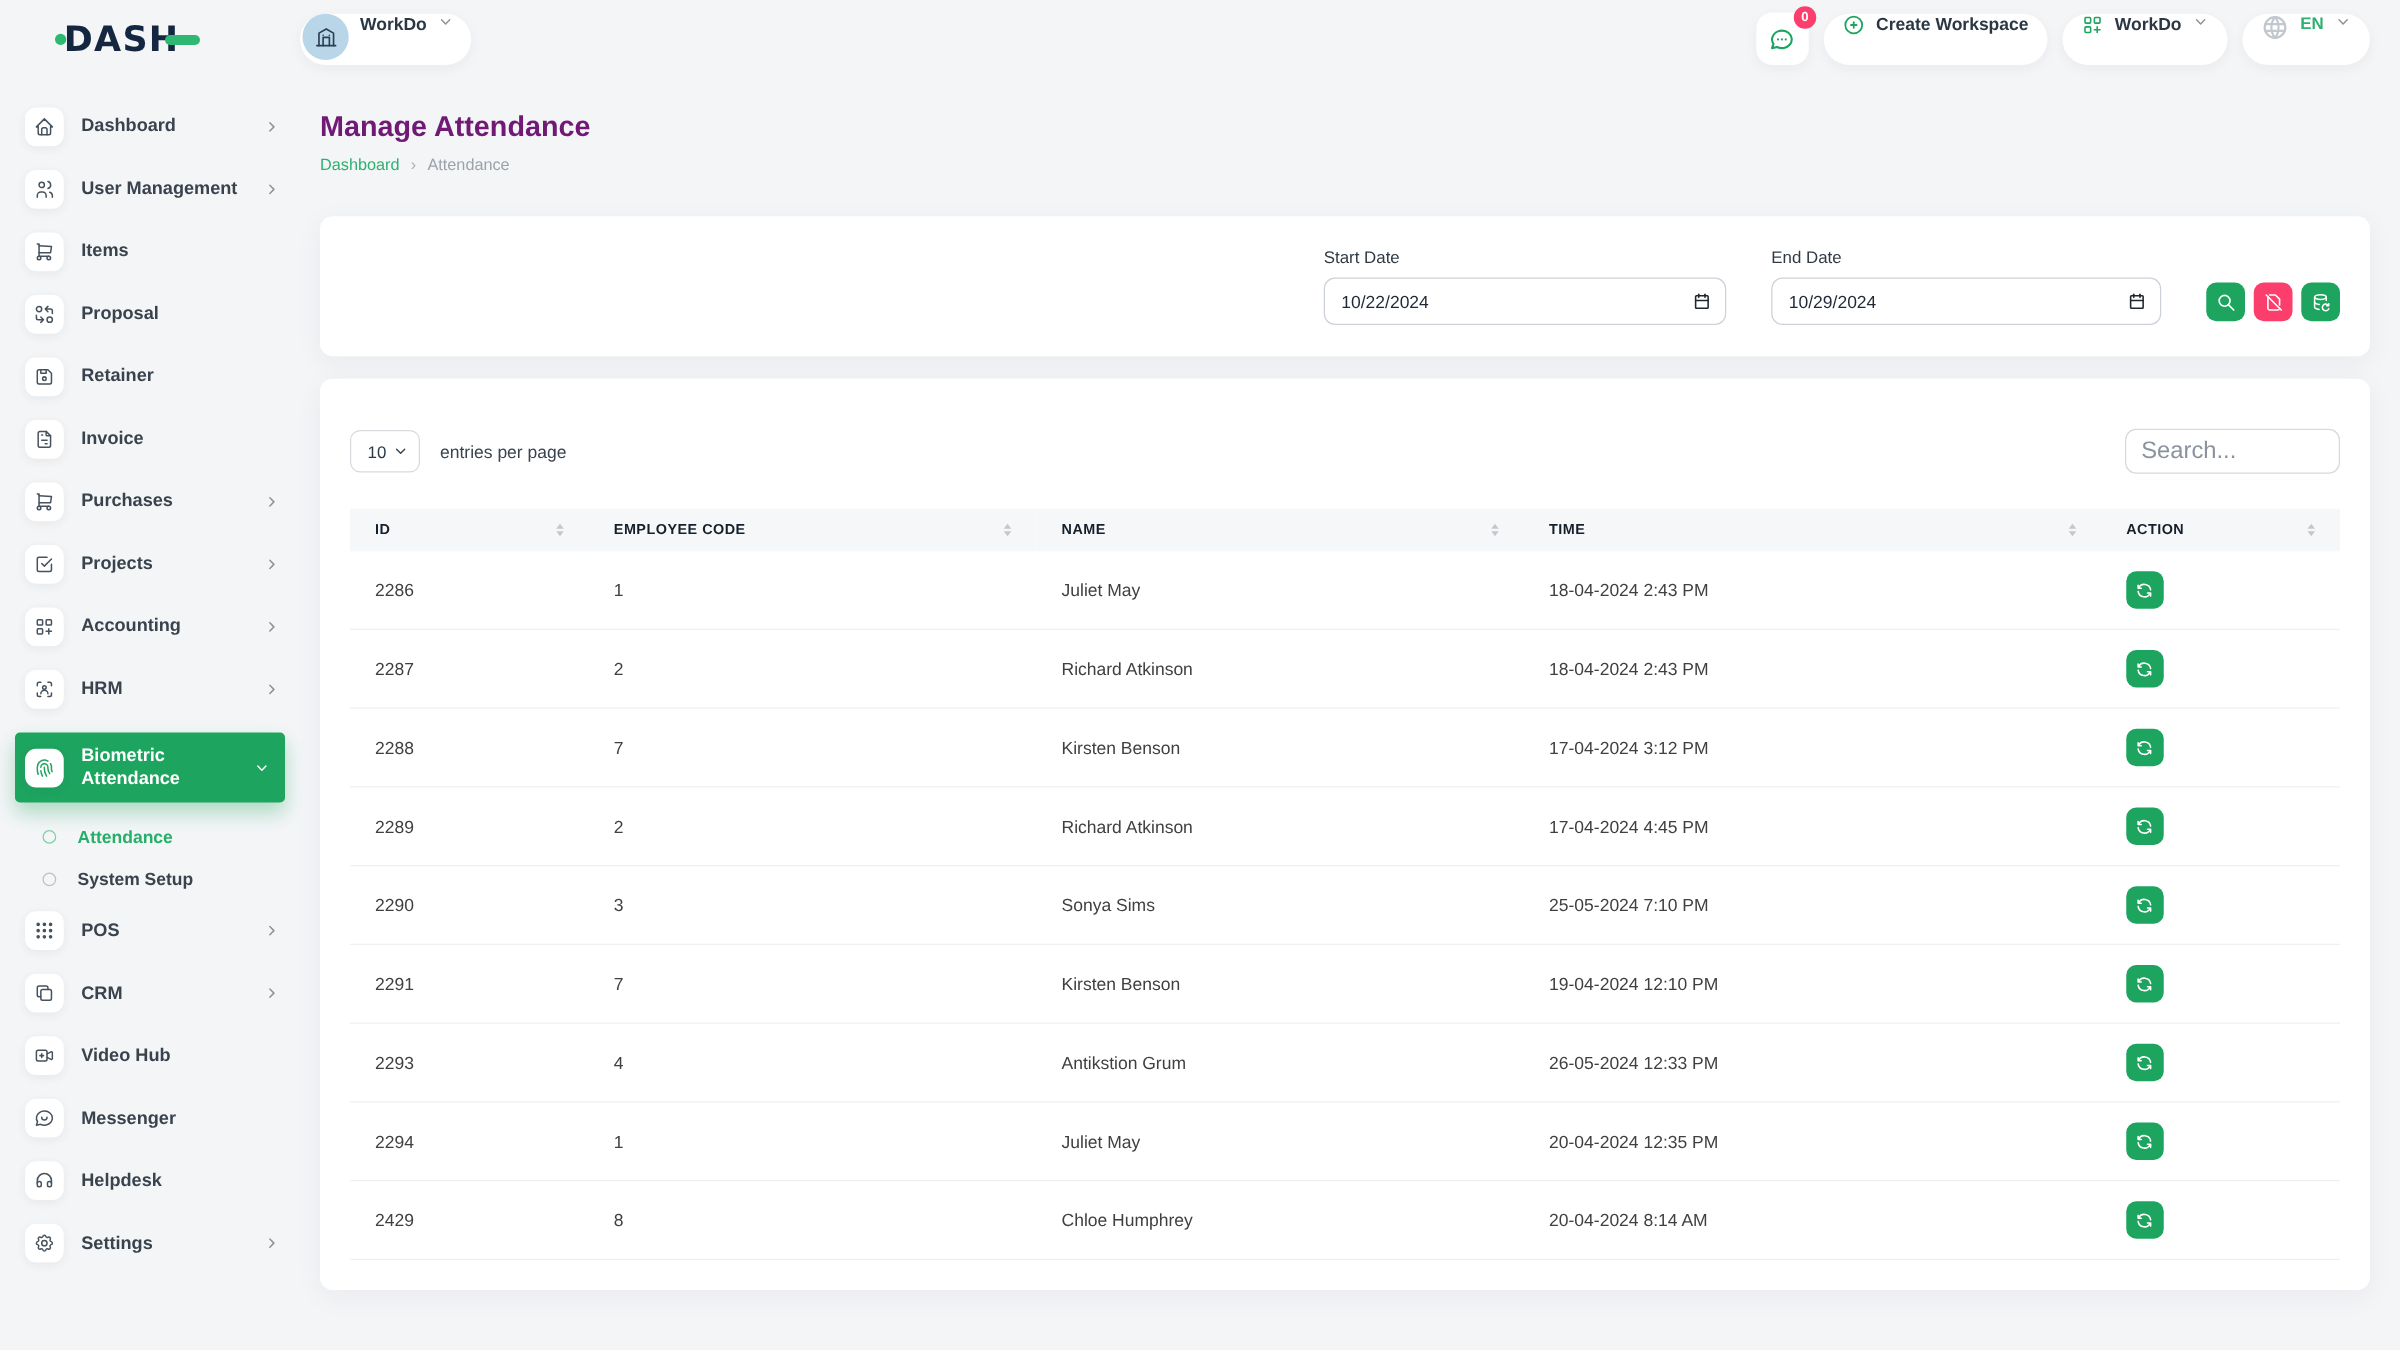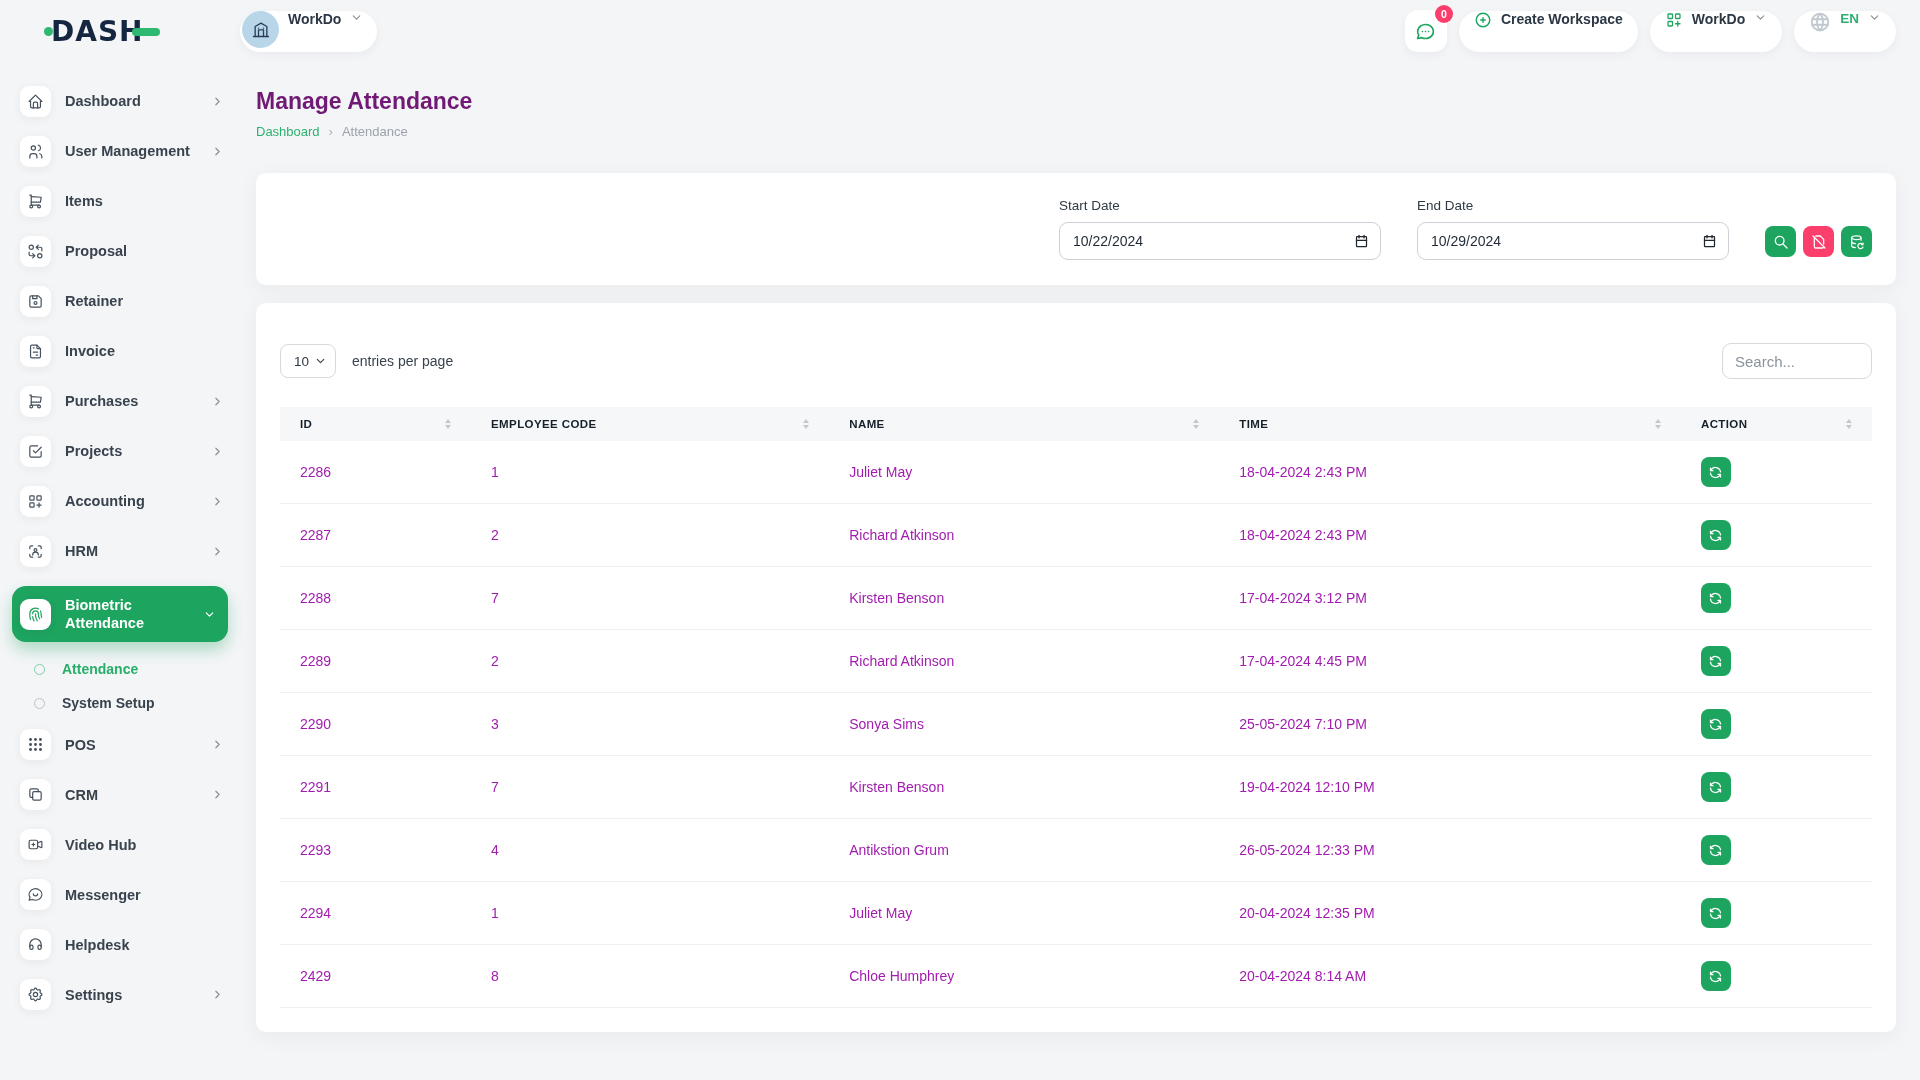--- a/index.html
+++ b/index.html
@@ -19,21 +19,21 @@
   .logo-text { font-size:28px; font-weight:800; color:#152740; letter-spacing:1px; font-family:"DejaVu Sans",sans-serif; }
   .logo-bar { width:28px; height:8px; border-radius:4px; background:#2eb872; margin-left:-12px; margin-top:2px; }
 
   .nav { margin-top:24px; }
   .nav-item { display:flex; align-items:center; margin-bottom:19px; cursor:pointer; }
   .nav-tile { width:31px; height:31px; border-radius:9px; background:#ffffff; display:flex; align-items:center; justify-content:center; color:#46525e; box-shadow:0 2px 8px rgba(40,50,60,.07); flex-shrink:0; }
   .nav-tile svg { width:17px; height:17px; }
   .nav-label { flex:1; margin-left:14px; font-size:14.5px; font-weight:600; color:#39434e; line-height:1.25; }
   .nav-chevron { color:#8b929a; display:flex; }
   .nav-chevron svg { width:13px; height:13px; }
-  .nav-item.active { background:#1da45f; border-radius:14px; padding:10px 12px 10px 8px; margin-left:-8px; margin-right:-4px; box-shadow:0 8px 16px rgba(29,164,95,.33); }
+  .nav-item.active { background:#1da45f; border-radius:4px; padding:10px 12px 10px 8px; margin-left:-8px; margin-right:-4px; box-shadow:0 8px 16px rgba(29,164,95,.33); }
   .nav-item.active .nav-tile { color:#1da45f; }
   .nav-item.active .nav-label { color:#ffffff; font-weight:700; }
   .nav-item.active .nav-chevron { color:#ffffff; }
   .nav-sub { display:flex; align-items:center; margin:0 0 18px 14px; cursor:pointer; }
   .sub-dot { width:11px; height:11px; border-radius:50%; border:1.6px solid #b9c2c9; flex-shrink:0; }
   .nav-sub.active .sub-dot { border-color:#7fcfa6; }
   .nav-sub span.sub-label { margin-left:17px; font-size:14px; font-weight:600; color:#39434e; }
   .nav-sub.active span.sub-label { color:#27ae68; }
 
   
@@ -76,33 +76,33 @@
   .icon-btn { width:31px; height:31px; border-radius:8px; border:none; display:flex; align-items:center; justify-content:center; color:#fff; cursor:pointer; }
   .icon-btn svg { width:16px; height:16px; }
 
   .table-card { margin:18px 0 0 16px; padding:40px 24px 24px; }
   .table-toolbar { display:flex; align-items:center; justify-content:space-between; }
   .per-page { display:flex; align-items:center; gap:16px; }
   .select-wrap { position:relative; }
   .select-wrap select { appearance:none; -webkit-appearance:none; width:56px; height:34px; border:1px solid #d6dade; border-radius:8px; background:#fff; padding:0 22px 0 13px; font-size:13.5px; color:#2b3844; font-family:"Liberation Sans",sans-serif; cursor:pointer; outline:none; }
   .select-wrap .chev { position:absolute; right:9px; top:50%; transform:translateY(-50%); color:#3c4650; pointer-events:none; }
   .per-page-label { font-size:14px; color:#39434e; }
-  .search-input { width:150px; height:36px; border:1px solid #d6dade; border-radius:9px; padding:0 12px; font-size:15px; color:#2b3844; font-family:"Liberation Sans",sans-serif; outline:none; }
+  .search-input { width:172px; height:36px; border:1px solid #d6dade; border-radius:9px; padding:0 12px; font-size:19px; color:#2b3844; font-family:"Liberation Sans",sans-serif; outline:none; }
   .search-input::placeholder { color:#8a939d; }
 
   table { width:100%; border-collapse:collapse; margin-top:28px; }
   thead tr { background:#f6f7f9; }
   th { padding:11px 20px; text-align:left; cursor:pointer; }
   .th-inner { display:flex; align-items:center; justify-content:space-between; }
   .th-label { font-size:11.5px; font-weight:700; letter-spacing:.4px; color:#15202b; text-transform:uppercase; }
   .sort { display:inline-flex; flex-direction:column; gap:2.5px; }
   .sort i { display:block; width:0; height:0; border-left:3.5px solid transparent; border-right:3.5px solid transparent; }
   .sort .up { border-bottom:4.5px solid #c2c8ce; }
   .sort .dn { border-top:4.5px solid #c2c8ce; }
-  td { padding:16px 20px; font-size:14px; color:#a21caf; border-bottom:1px solid #eef0f3; }
+  td { padding:16px 20px; font-size:14px; color:#404040; border-bottom:1px solid #eef0f3; }
   .action-btn { width:30px; height:30px; border-radius:8px; border:none; background:#1da45f; color:#fff; display:flex; align-items:center; justify-content:center; cursor:pointer; }
   .action-btn svg { width:15px; height:15px; stroke-width:2; }
 </style>
 </head>
 <body>
 
 <div class="app">
 
   <aside class="sidebar">
     <div class="logo">

